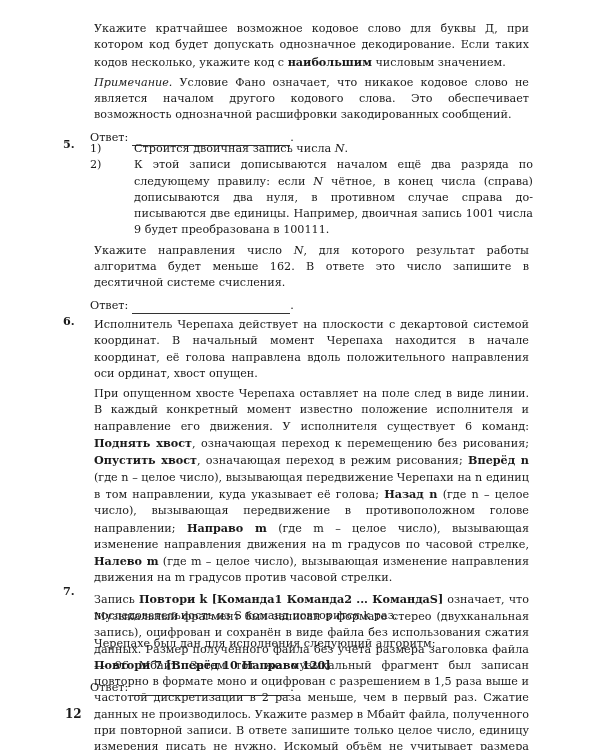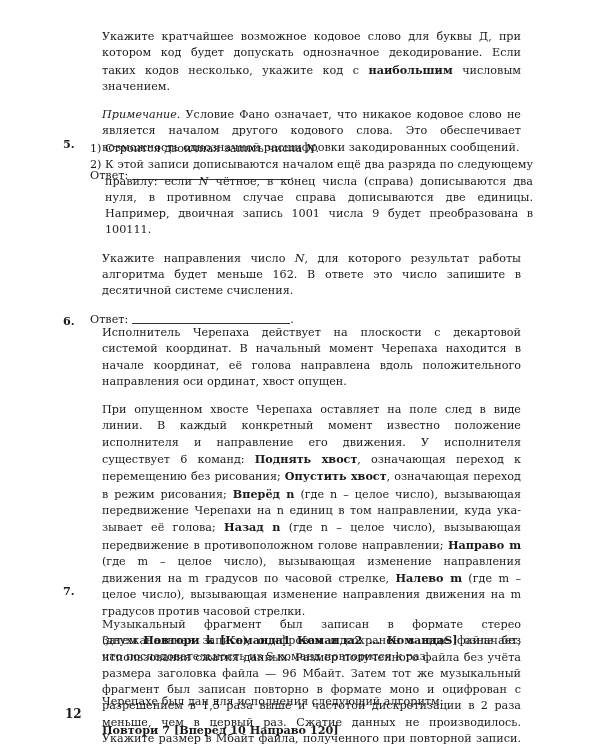--- a/index.html
+++ b/index.html
@@ -4,29 +4,29 @@
   <style>
     html, body { margin: 0; padding: 0; }
     body {
       width: 600px; height: 750px; background: #ffffff; color: #1a1a1a;
       font-family: "DejaVu Serif", "Liberation Serif", serif;
       font-size: 11.2px; line-height: 16.3px; position: relative; overflow: hidden;
     }
     .page { position: absolute; left: 0; top: 0; width: 600px; height: 750px; }
     .block { position: absolute; left: 90px; width: 443px; text-align: justify; hyphens: manual; }
     .task-num { position: absolute; left: 63px; font-weight: bold; }
-    p { margin: 12px; }
+    p { margin: 4px; }
     b { font-weight: bold; }
     i { font-style: italic; }
-    .answer { margin-top: 6px; display: flex; align-items: flex-start; }
+    .answer { margin-top: 6px; display: flex; align-items: flex-end; }
     .answer-line { display: inline-block; width: 158px; border-bottom: 1px solid #333; height: 11px; margin-left: 4px; }
     .ol { margin: 5px 0 3px 0; }
     .ol-item { display: flex; }
     .ol-num { width: 15px; flex: 0 0 15px; }
-    .ol-text { flex: 1; text-align: justify; }
+    .ol-text { flex: 1; text-align: justify; margin-left: 29px; }
     .gap { height: 4px; }
     .page-number { position: absolute; left: 65px; top: 706px; font-size: 12px; font-weight: bold; }
   </style>
 </head>
 <body>
 
 <div class="page">
 
   <div class="block" style="top:17px;">
     <p><span>Укажите кратчайшее возможное кодовое слово для буквы Д, при котором код будет до­пускать однозначное декодирование. Если таких кодов несколько, укажите код с </span><b>наи­большим</b><span> числовым значением.</span></p>
@@ -55,21 +55,21 @@
       <span>Ответ:</span>
       <span class="answer-line"></span>
       <span>.</span>
     </div>
   </div>
 
   <span class="task-num" style="top:313px;">6.</span>
   <div class="block" style="top:313px;">
     <p>Исполнитель Черепаха действует на плоскости с декартовой системой координат. В на­чальный момент Черепаха находится в начале координат, её голова направлена вдоль по­ложительного направления оси ординат, хвост опущен.</p>
     <p><span>При опущенном хвосте Черепаха оставляет на поле след в виде линии. В каждый кон­кретный момент известно положение исполнителя и направление его движения. У испол­нителя существует 6 команд: </span><b>Поднять хвост</b><span>, означающая переход к перемещению без ри­сования; </span><b>Опустить хвост</b><span>, означающая переход в режим рисования; </span><b>Вперёд n</b><span> (где n – целое число), вызывающая передвижение Черепахи на n единиц в том направлении, куда ука­зывает её голова; </span><b>Назад n</b><span> (где n – целое число), вызывающая передвижение в противопо­ложном голове направлении; </span><b>Направо m</b><span> (где m – целое число), вызывающая изменение направления движения на m градусов по часовой стрелке, </span><b>Налево m</b><span> (где m – целое число), вызывающая изменение направления движения на m градусов против часовой стрелки.</span></p>
-    <p><span>Затем </span><b>Повтори k [Команда1 Команда2 ... КомандаS]</b><span> означает, что последовательность из S команд повторится k раз.</span></p>
+    <p><span>Запись </span><b>Повтори k [Команда1 Команда2 ... КомандаS]</b><span> означает, что последовательность из S команд повторится k раз.</span></p>
     <div class="gap"></div>
     <p>Черепахе был дан для исполнения следующий алгоритм:</p>
     <p><b>Повтори 7 [Вперёд 10 Направо 120]</b></p>
     <div class="answer">
       <span>Ответ:</span>
       <span class="answer-line"></span>
       <span>.</span>
     </div>
   </div>
 

